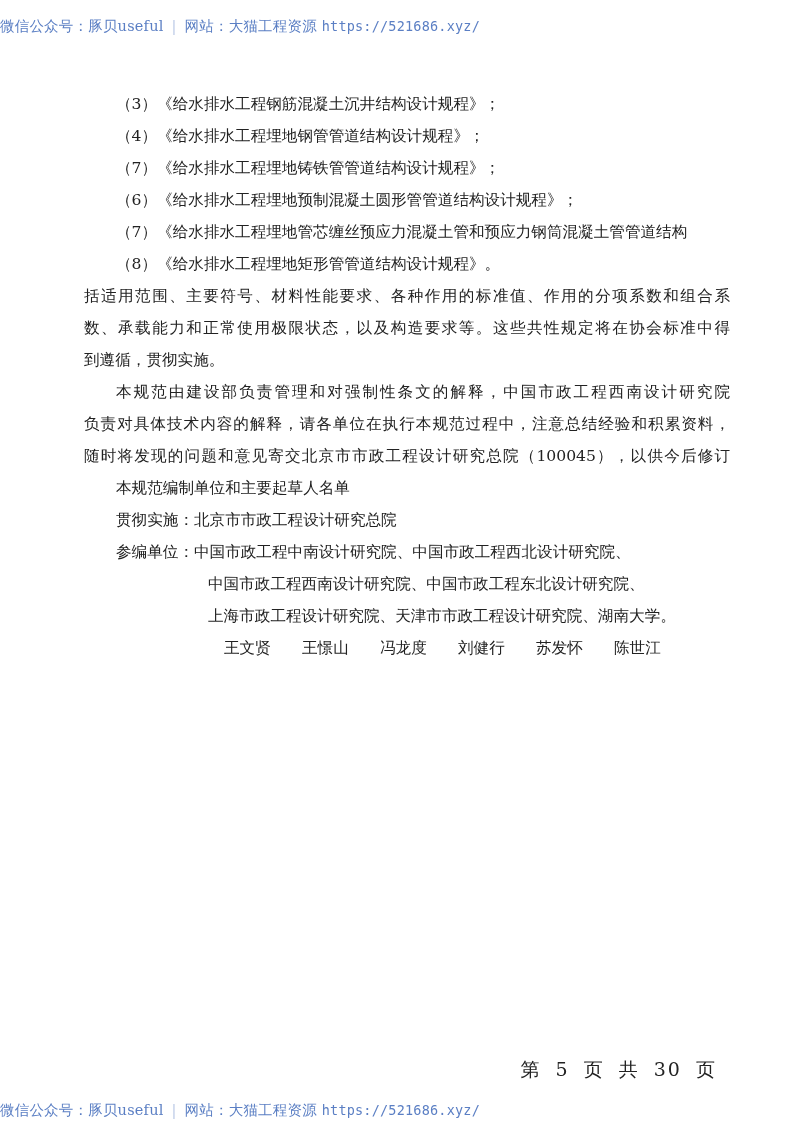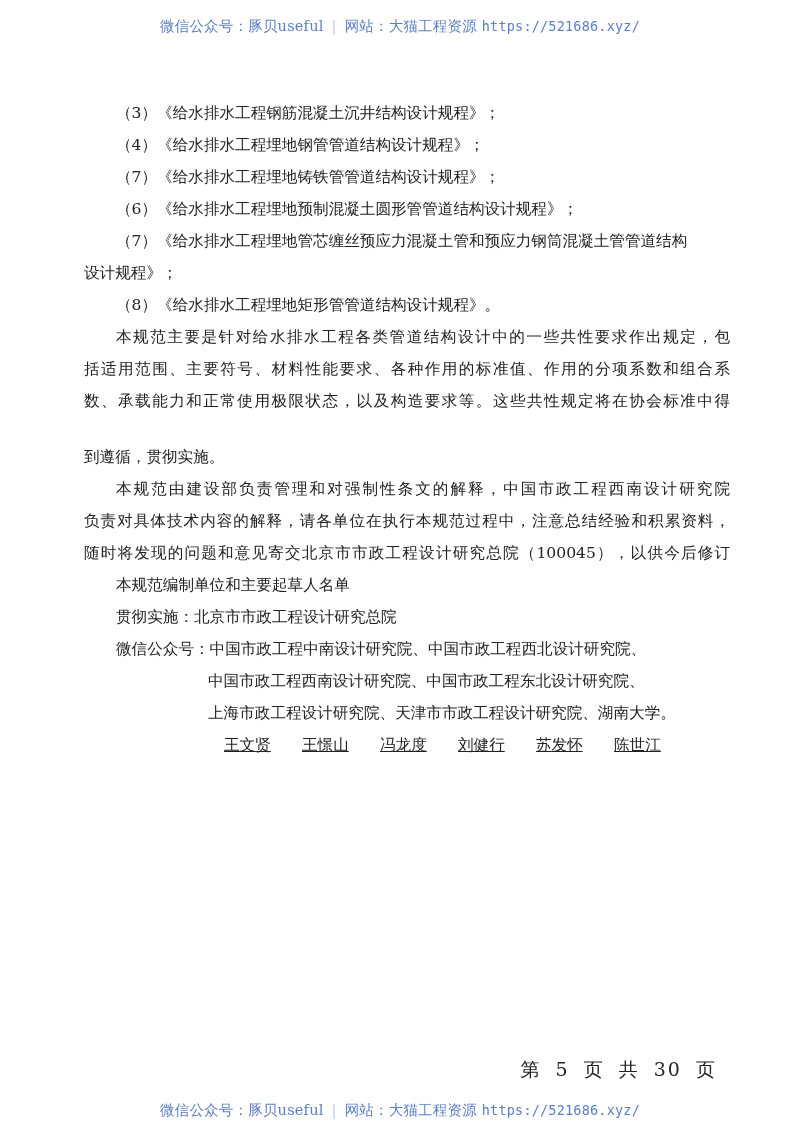--- a/index.html
+++ b/index.html
@@ -1,70 +1,68 @@
 <!DOCTYPE html>
 <html><head>
 <meta charset="utf-8">
 <style>
   html, body { margin: 0; padding: 0; background: #ffffff; }
   body { width: 800px; height: 1148px; position: relative; overflow: hidden;
          font-family: "DejaVu Serif", "Liberation Serif", serif; color: #222; }
-  .watermark { position: absolute; left: 0; width: 800px; text-align: center;
+  .watermark { position: absolute; left: 0; width: 800px; 
                font-size: 14.5px; color: #5b7fc4; letter-spacing: 0.2px; white-space: nowrap; }
   .watermark .sep { color: #b9c8e6; margin: 0 8px; }
   .watermark .url { font-family: "DejaVu Sans Mono", "Liberation Mono", monospace; font-size: 13.5px; }
   .wm-top { top: 17px; }
   .wm-bottom { top: 1101px; }
-  .page { position: absolute; left: 84px; top: 97px; width: 646px; font-size: 15.6px; line-height: 32px; }
+  .page { position: absolute; left: 84px; top: 88px; width: 646px; font-size: 15.6px; line-height: 32px; }
   .line { white-space: nowrap; height: 32px; }
   .ind { padding-left: 32px; }
   .para { text-align: justify; text-align-last: left; }
   .para .l { display: block; height: 32px; white-space: nowrap; text-align: justify; text-align-last: justify; }
-  .para .l.last { text-align-last: left; margin-top: 24px; }
+  .para .l.last { text-align-last: left; }
   .ind2 { padding-left: 124px; }
-  .ind3 { padding-left: 140px; text-decoration: underline; }
+  .ind3 { padding-left: 140px; }
   .names { display: flex; gap: 0; }
   .names span { display: inline-block; width: 78px; }
   .footer { position: absolute; top: 1057px; right: 83px; font-size: 19px; word-spacing: 6px; letter-spacing: 2px; }
 </style>
 </head>
 <body>
 
 <div class="watermark wm-top">
   <span>微信公众号：豚贝useful</span><span class="sep">|</span><span>网站：大猫工程资源</span> <span class="url">https://521686.xyz/</span>
 </div>
 
 <div class="page">
   <div class="line ind">（3）《给水排水工程钢筋混凝土沉井结构设计规程》；</div>
   <div class="line ind">（4）《给水排水工程埋地钢管管道结构设计规程》；</div>
   <div class="line ind">（7）《给水排水工程埋地铸铁管管道结构设计规程》；</div>
   <div class="line ind">（6）《给水排水工程埋地预制混凝土圆形管管道结构设计规程》；</div>
   <div class="line ind">（7）《给水排水工程埋地管芯缠丝预应力混凝土管和预应力钢筒混凝土管管道结构</div>
-  <div class="line">设计规程》；</div>
   <div class="line ind">（8）《给水排水工程埋地矩形管管道结构设计规程》。</div>
 
   <div class="para">
-    <span class="l ind">本规范主要是针对给水排水工程各类管道结构设计中的一些共性要求作出规定，包</span>
     <span class="l">括适用范围、主要符号、材料性能要求、各种作用的标准值、作用的分项系数和组合系</span>
     <span class="l">数、承载能力和正常使用极限状态，以及构造要求等。这些共性规定将在协会标准中得</span>
     <span class="l last">到遵循，贯彻实施。</span>
   </div>
 
   <div class="para">
     <span class="l ind">本规范由建设部负责管理和对强制性条文的解释，中国市政工程西南设计研究院</span>
     <span class="l">负责对具体技术内容的解释，请各单位在执行本规范过程中，注意总结经验和积累资料，</span>
     <span class="l">随时将发现的问题和意见寄交北京市市政工程设计研究总院（100045），以供今后修订</span>
   </div>
 
   <div class="line ind">本规范编制单位和主要起草人名单</div>
   <div class="line ind">
     <span>贯彻实施：</span><span>北京市市政工程设计研究总院</span>
   </div>
   <div class="line ind">
-    <span>微信公众号：</span><span>中国市政工程中南设计研究院、中国市政工程西北设计研究院、</span>
+    <span>参编单位：</span><span>中国市政工程中南设计研究院、中国市政工程西北设计研究院、</span>
   </div>
   <div class="line ind2">中国市政工程西南设计研究院、中国市政工程东北设计研究院、</div>
   <div class="line ind2">上海市政工程设计研究院、天津市市政工程设计研究院、湖南大学。</div>
 
   <div class="line ind3 names">
     <span>王文贤</span>
     <span>王憬山</span>
     <span>冯龙度</span>
     <span>刘健行</span>
     <span>苏发怀</span>

